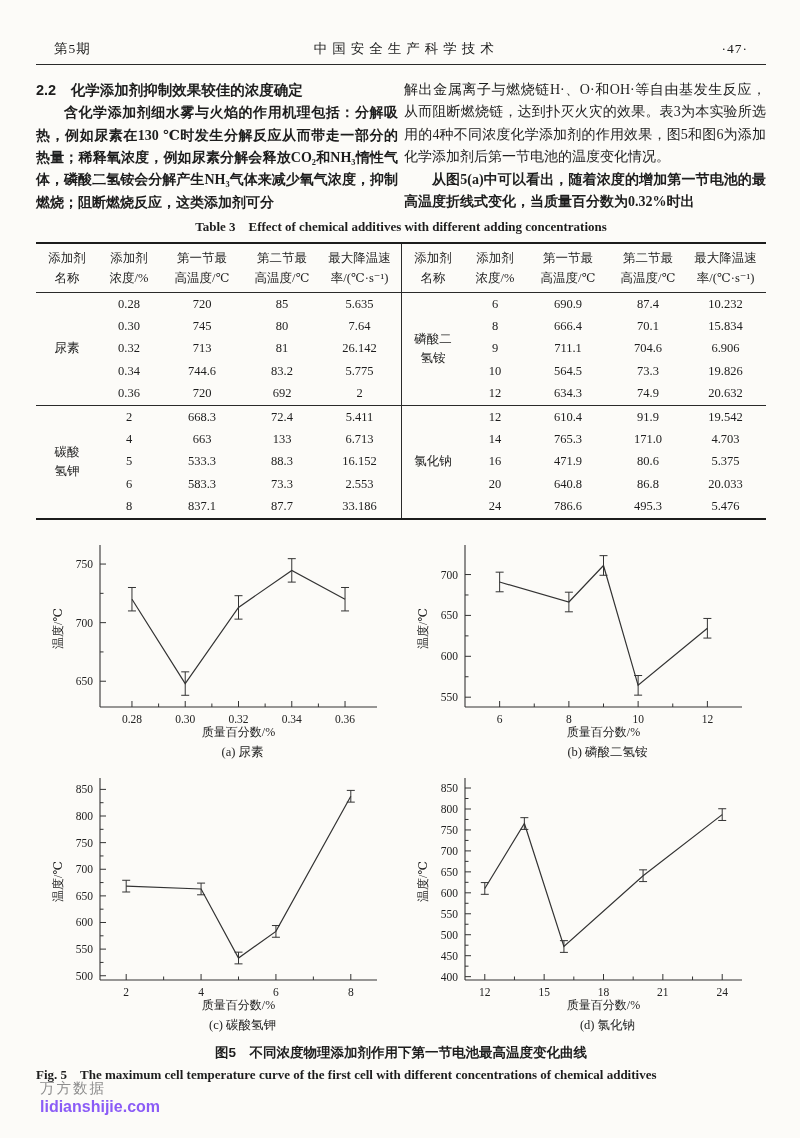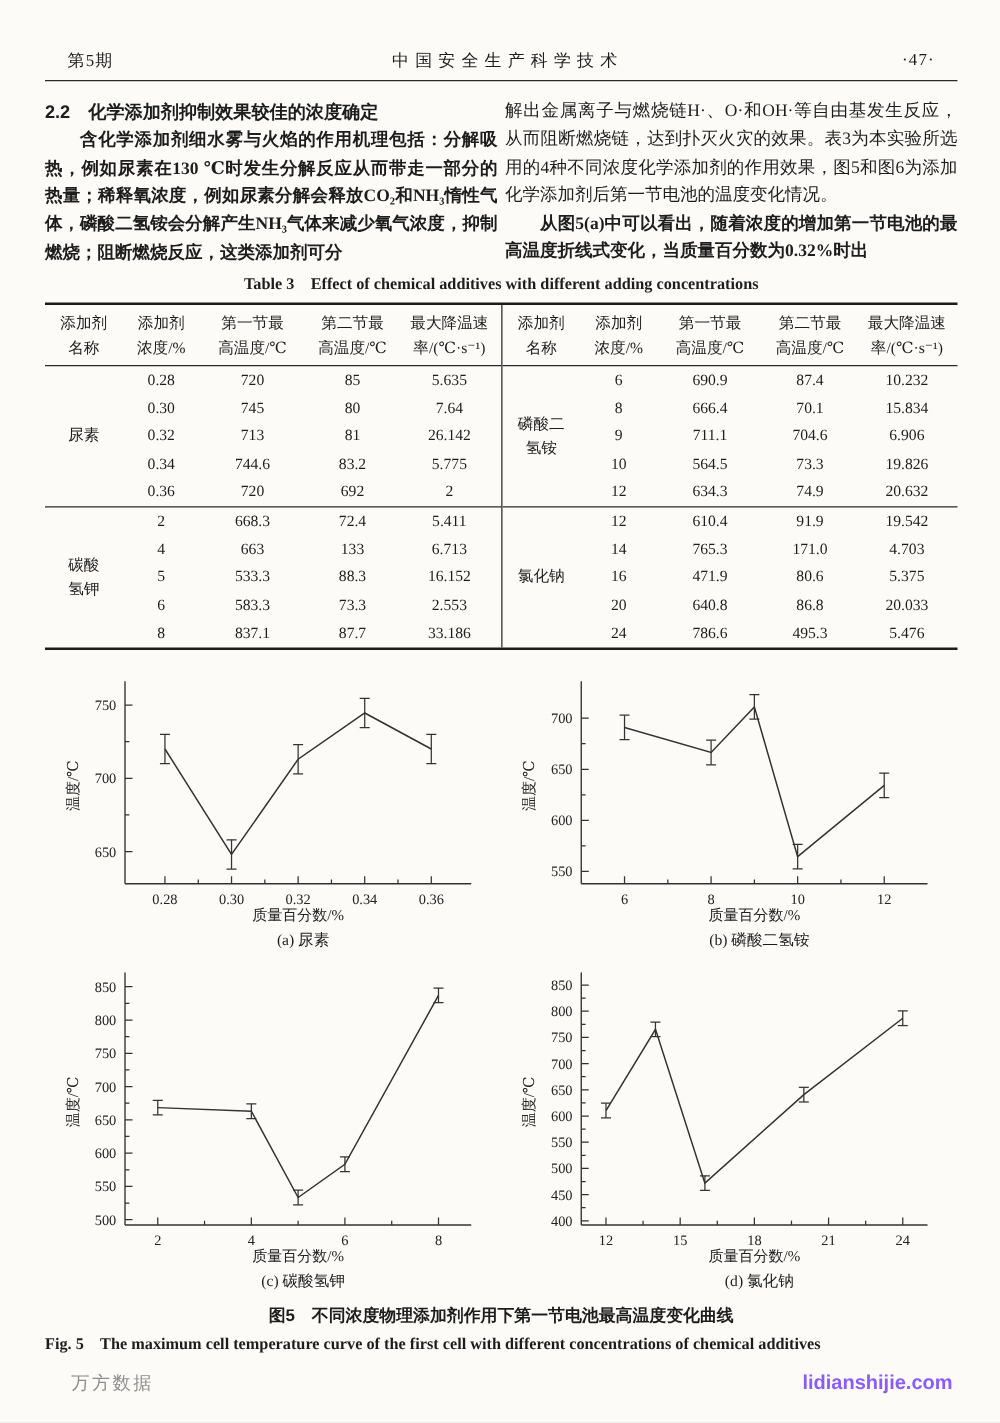--- a/index.html
+++ b/index.html
@@ -8,21 +8,21 @@
     width:800px;height:1138px;
     margin:0 auto;
     background:#fcfbf8;
     color:#1d1d1d;
     font-family:"Liberation Serif","DejaVu Serif",serif;
     overflow:hidden;
     box-sizing:border-box;
     padding:40px 34px 0 36px;
   }
   
-  .hdr{display:flex;align-items:flex-start;justify-content:space-between;
+  .hdr{display:flex;align-items:center;justify-content:space-between;
        font-size:13.5px;letter-spacing:1px;padding:0 18px 6px 18px;}
   .hdr .mid{letter-spacing:5px;}
   .hdr-rule{border-bottom:1.6px solid #2a2a2a;margin-bottom:14px;}
   
   .cols{display:flex;gap:6px;font-size:14px;line-height:1.6;text-align:justify;}
   .col{width:50%;}
   .sec-head{font-weight:bold;font-size:14.5px;margin:0 0 4px 0;
             font-family:"Liberation Sans","DejaVu Sans",sans-serif;}
   .col p{margin:0;}
   .indent{text-indent:2em;font-weight:bold;}
@@ -52,21 +52,21 @@
   svg text{font-family:"Liberation Serif","DejaVu Serif",serif;fill:#222;}
   svg .tick{font-size:11.5px;}
   svg .axlab{font-size:12px;}
   .chart-caption{font-size:12.5px;margin-top:1px;padding-left:48px;}
   
   .fig-zh{text-align:center;font-size:13.5px;font-weight:bold;margin-top:10px;
           font-family:"Liberation Sans","DejaVu Sans",sans-serif;}
   .fig-en{text-align:left;font-size:13px;font-weight:bold;margin-top:4px;}
   
   .ftr{position:absolute;left:0;right:4px;bottom:22px;display:flex;
-       justify-content:space-between;align-items:baseline;padding:0 34px 0 57px;}
+       justify-content:space-between;align-items:baseline;padding:0 34px 0 40px;flex-direction:column;}
   .wm{color:#8d8d8d;font-size:14.5px;letter-spacing:2px;
       font-family:"Liberation Sans","DejaVu Sans",sans-serif;}
   .site{font-size:16px;font-weight:bold;
         font-family:"Liberation Sans","DejaVu Sans",sans-serif;}
 </style>
 </head>
 <body>
 
 <div class="page">
 

